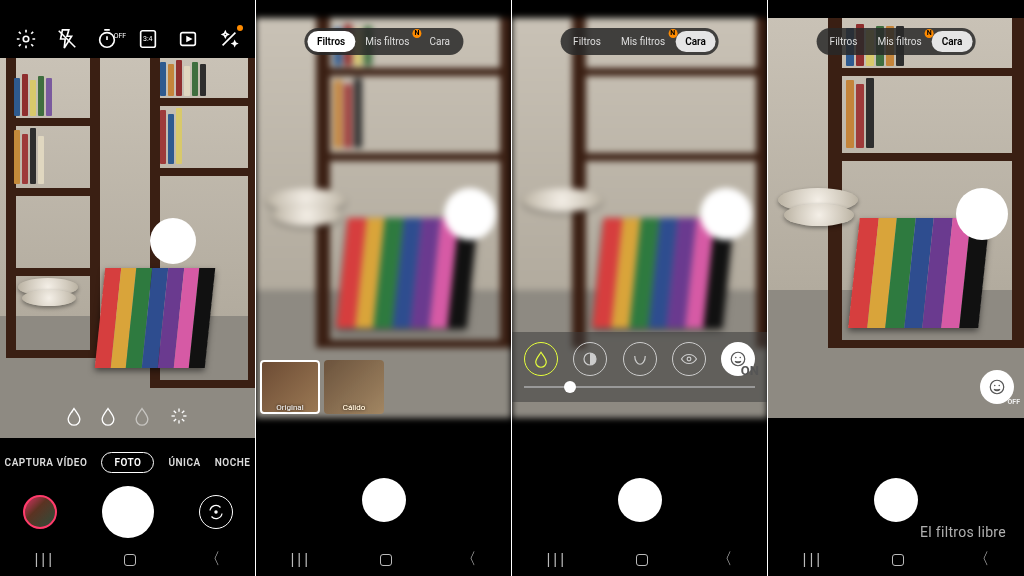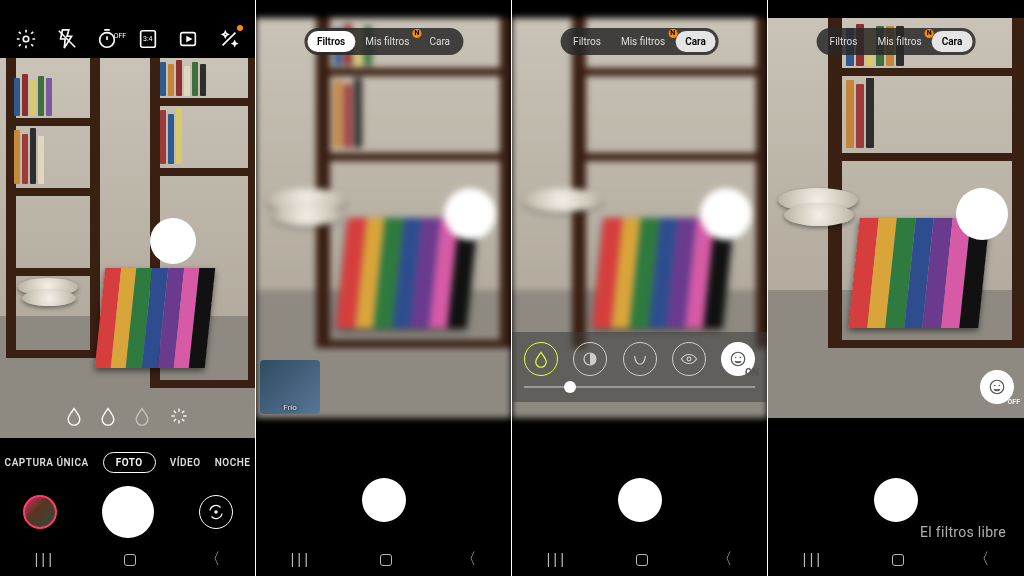--- a/index.html
+++ b/index.html
@@ -198,23 +198,23 @@
         </span>
       <span class="icn">
           <svg viewBox="0 0 24 24">
             <path d="M5 19L19 5M5 7l2-1 1-2 1 2 2 1-2 1-1 2-1-2zM16 17l1.5-.7.7-1.5.7 1.5 1.5.7-1.5.7-.7 1.5-.7-1.5z"></path>
           </svg>
           <span class="badge-dot"></span>
         </span>
     </div>
 
     <div class="modes" style="top:452px">
-      <span class="mode">CAPTURA ÚNICA</span>
+      <span class="mode">CAPTURA VÍDEO</span>
       <span class="mode active">FOTO</span>
-      <span class="mode">VÍDEO</span>
+      <span class="mode">ÚNICA</span>
       <span class="mode">NOCHE</span>
     </div>
 
     <div class="shutter-row" style="top:486px">
       <span class="thumb"></span>
       <span class="shutter"></span>
       <span class="flip">
           <svg viewBox="0 0 24 24">
             <path d="M4 10a8 8 0 0 1 14-4M20 14a8 8 0 0 1-14 4"></path>
             <circle cx="12" cy="12" r="1.5" fill="#fff"></circle>
@@ -259,22 +259,25 @@
       <div class="af" style="left:188px;top:170px;width:52px;height:52px"></div>
     </div>
 
     <div class="tab-pill">
       <span class="tab active">Filtros</span>
       <span class="tab"><span>Mis filtros</span><span class="n">N</span></span>
       <span class="tab">Cara</span>
     </div>
 
     <div class="filter-strip" style="top:360px">
-      <div class="fthumb" style="filter:hue-rotate(180deg) brightness(.9)">
-          <span class="lbl">Frío</span>
+      <div class="fthumb sel">
+          <span class="lbl">Original</span>
+        </div>
+      <div class="fthumb" style="filter:sepia(.4)">
+          <span class="lbl">Cálido</span>
         </div>
     </div>
 
     <div class="shutter-row shutter-small" style="top:478px;justify-content:center">
       <span class="shutter"></span>
     </div>
     <div class="anav">
       <span class="recents">|||</span>
       <span class="home"></span>
       <span>〈</span>
@@ -332,21 +335,21 @@
               <circle cx="12" cy="12" r="2.5"></circle>
             </svg>
           </span>
         <span class="fbtn solid" style="position:relative">
             <svg viewBox="0 0 24 24">
               <circle cx="12" cy="12" r="9" fill="none" stroke="#555"></circle>
               <circle cx="9" cy="10" r="1" fill="#555" stroke="none"></circle>
               <circle cx="15" cy="10" r="1" fill="#555" stroke="none"></circle>
               <path d="M8 15c1.2 1.3 2.6 2 4 2s2.8-.7 4-2" stroke="#555"></path>
             </svg>
-            <span style="position:absolute;right:-4px;bottom:-2px;font-size:10px;color:#555;font-weight:700">ON</span>
+            <span style="position:absolute;right:-4px;bottom:-2px;font-size:13px;color:#555;font-weight:700">ON</span>
           </span>
       </div>
       <div class="slider-row">
         <div class="track">
             <span class="knob" style="left:20%"></span>
           </div>
       </div>
     </div>
 
     <div class="shutter-row shutter-small" style="top:478px;justify-content:center">

